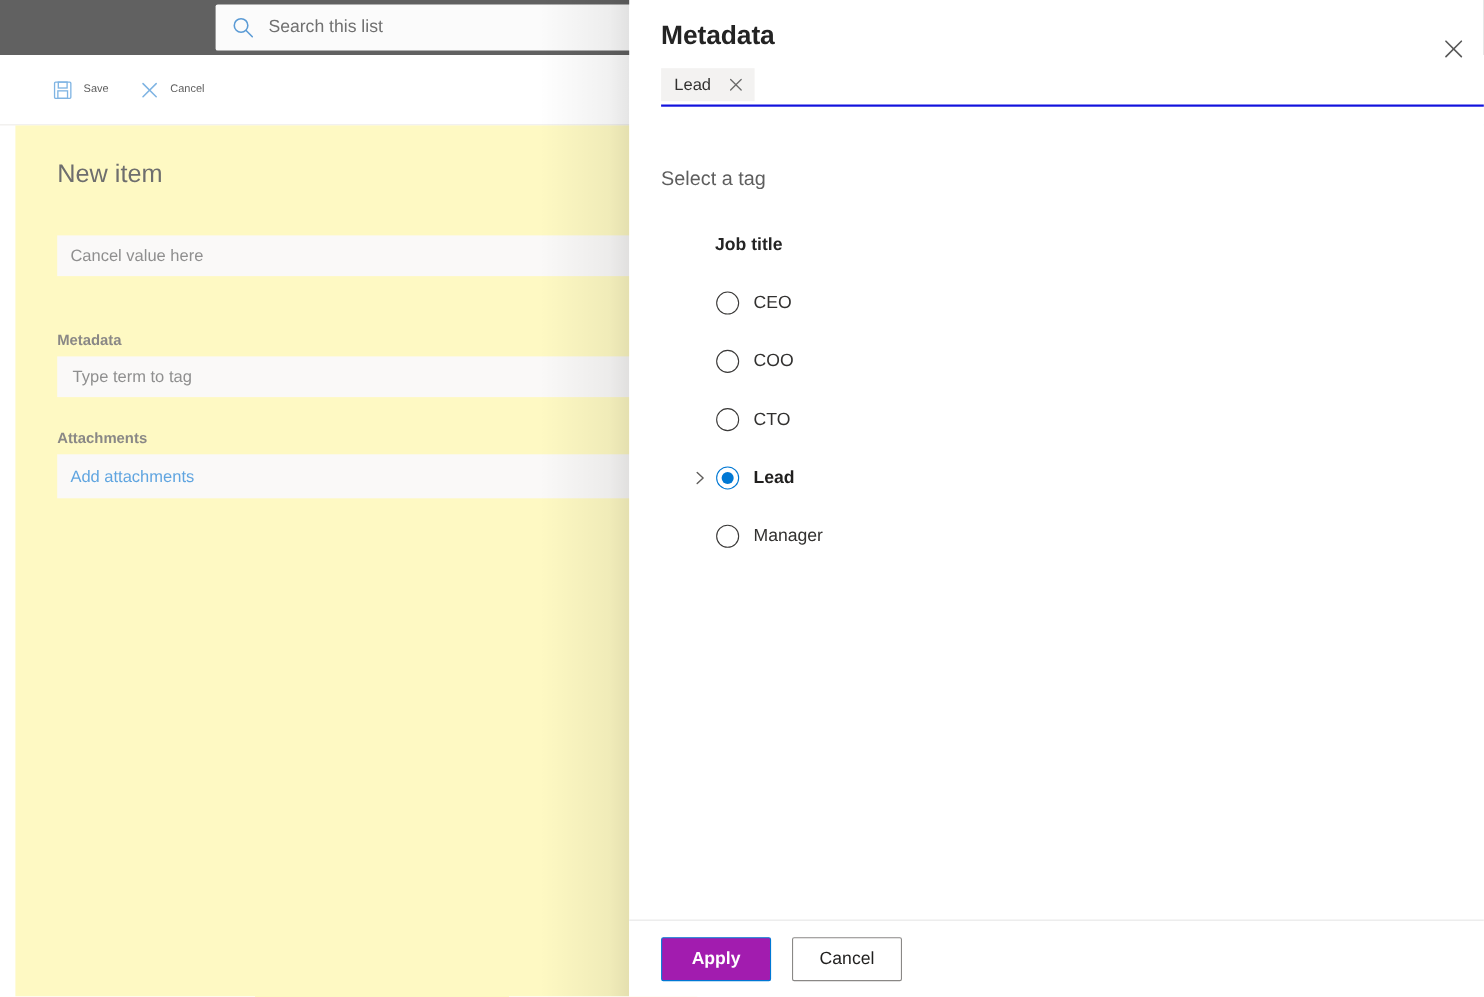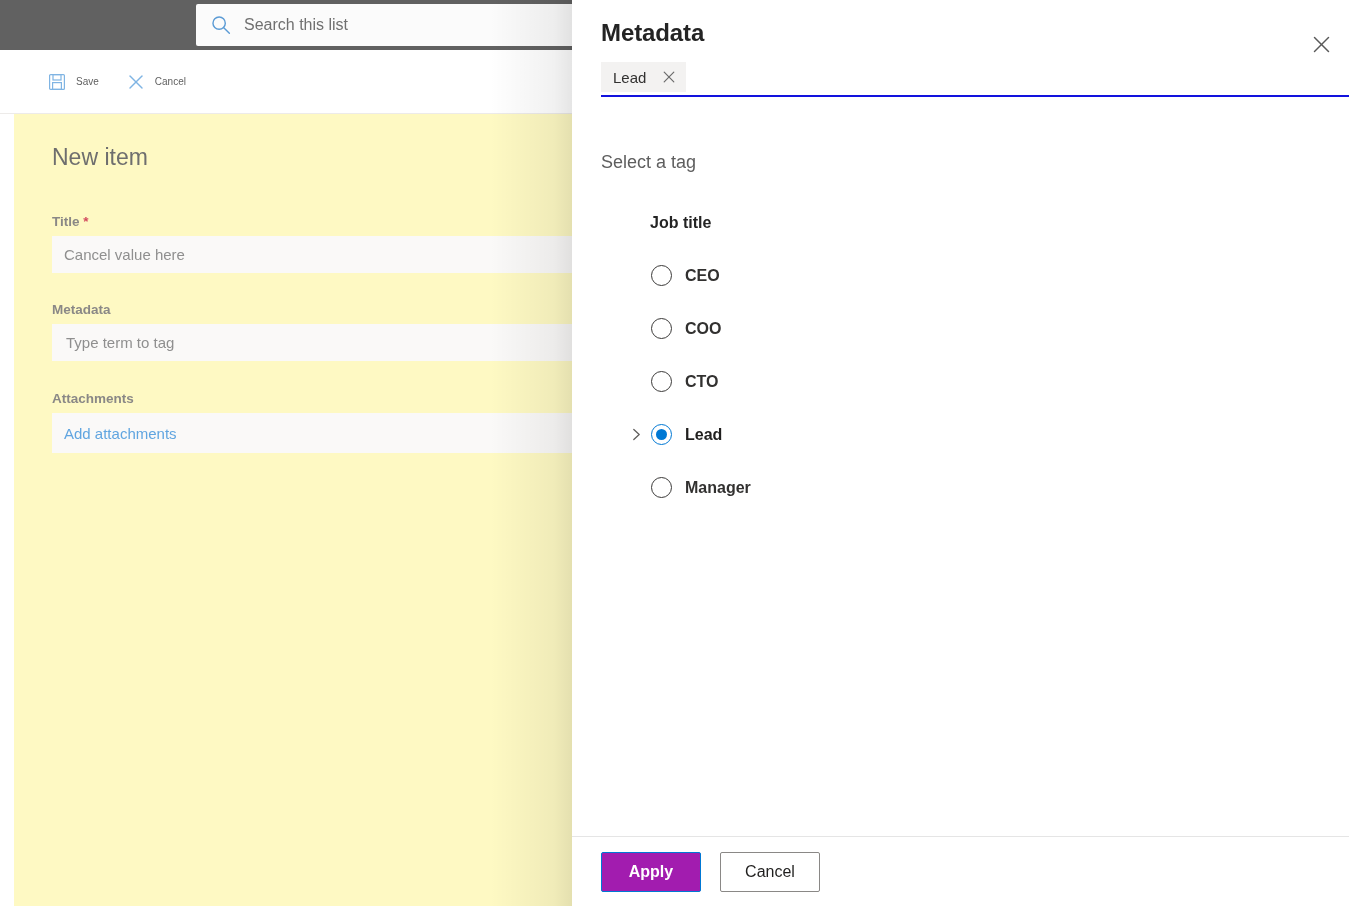--- a/index.html
+++ b/index.html
@@ -265,21 +265,21 @@
   .radio.checked::after {
     content: "";
     width: 11px; height: 11px;
     border-radius: 50%;
     background: #0078d4;
     display: block;
   }
   .tree-label {
     font-size: 16px;
     color: #323130;
-    font-weight: 700;
+    font-weight: 400;
   }
   .tree-row.group .tree-label {
     font-weight: 700;
     color: #242424;
     margin-left: 0;
   }
   .tree-row.selected .tree-label {
     font-weight: 700;
     color: #201f1e;
   }
@@ -369,21 +369,20 @@
         <line x1="15" y1="3" x2="3" y2="15" stroke="#7fb4e3" stroke-width="1.4" stroke-linecap="round"></line>
       </svg>
       <span class="cmd-label">Cancel</span>
     </button>
   </div>
 
   <div class="form-area">
     <div class="form-title">New item</div>
 
     <div class="field" style="top:100px;">
-      <div class="field-label"><span>Title</span> <span class="req-star">*</span></div>
       <div class="field-input">
           <span>Cancel value here</span>
         </div>
     </div>
 
     <div class="field" style="top:188px;">
       <div class="field-label">Metadata</div>
       <div class="field-input indent">
           <span>Type term to tag</span>
         </div>

